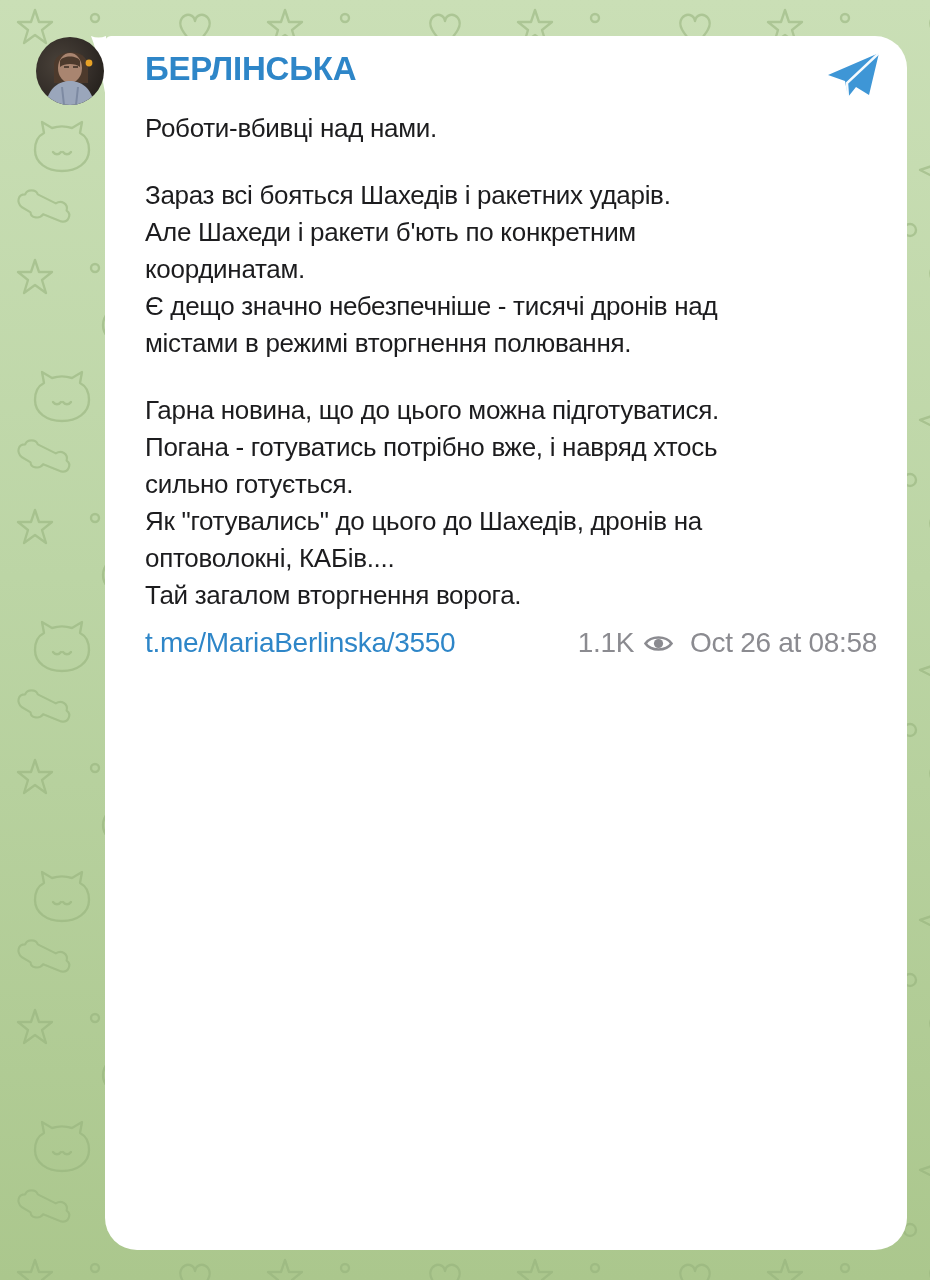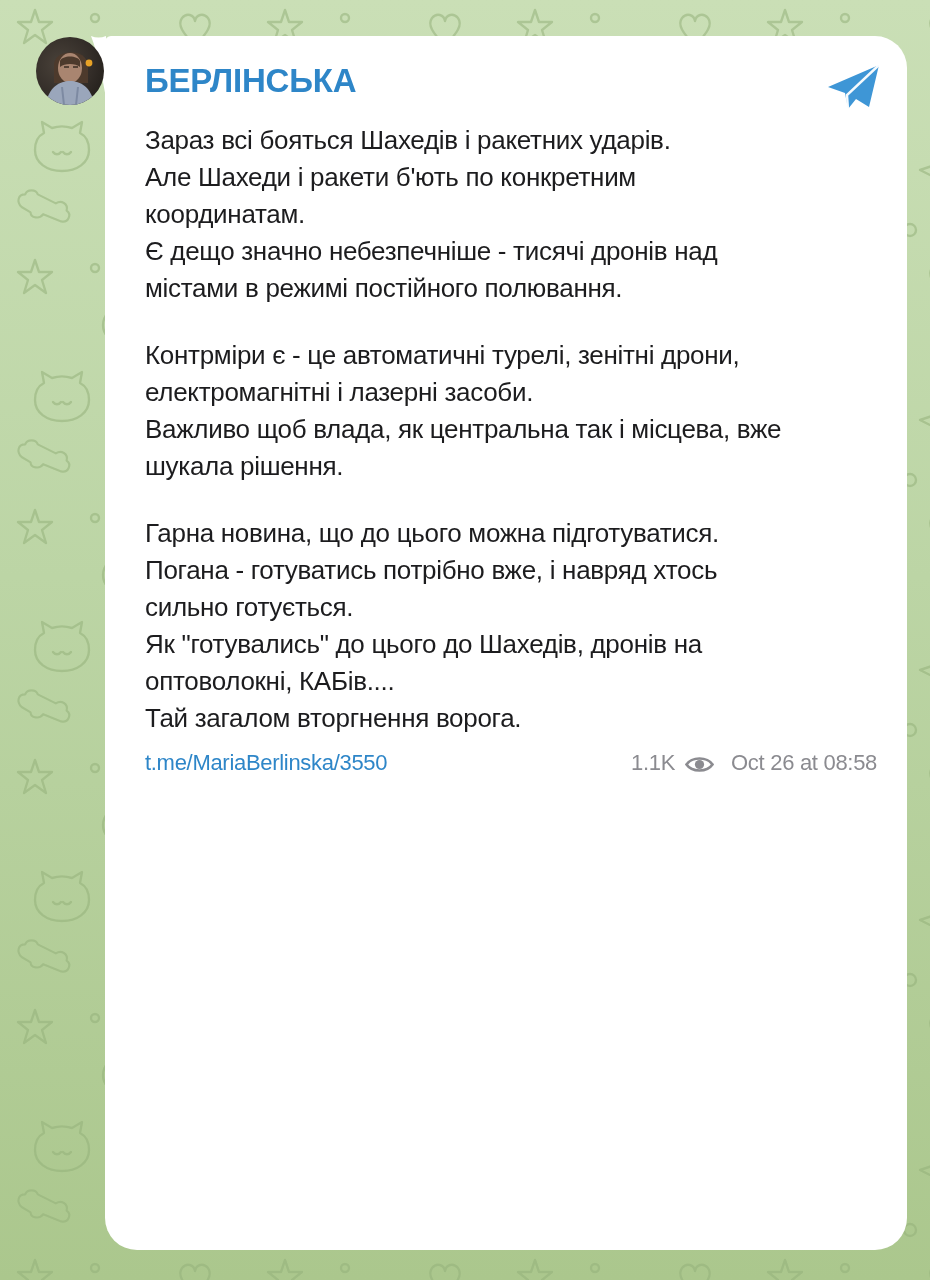--- a/index.html
+++ b/index.html
@@ -9,42 +9,42 @@
     background:linear-gradient(180deg,#cadfb6 0%,#bcd5a5 45%,#abc78d 100%);
   }
   .bg-doodles{position:absolute;inset:0;z-index:0;}
   .avatar{
     position:absolute;left:36px;top:37px;width:68px;height:68px;border-radius:50%;
     overflow:hidden;z-index:2;
   }
   .bubble{
     position:absolute;left:105px;top:36px;width:802px;height:1214px;
     background:var(--bubble,#ffffff);border-radius:6px 32px 32px 32px;
-    box-sizing:border-box;padding:24px 30px 14px 40px;z-index:1;
+    box-sizing:border-box;padding:12px 30px 14px 40px;z-index:1;
   }
   .bubble-tail{position:absolute;left:-14px;top:0;width:15px;height:62px;}
   .channel-row{display:flex;justify-content:space-between;align-items:flex-start;}
   .channel-name{
     color:var(--accent,#2e86c8);font-size:33px;font-weight:bold;
     line-height:42px;letter-spacing:-0.2px;
   }
   .plane-icon{margin-top:2px;margin-right:-4px;}
   .msg{margin-top:10px;}
   .msg p{
     margin:0;white-space:pre-line;
     font-size:26px;line-height:37px;letter-spacing:-0.3px;color:#1c1c1e;
   }
   .msg p + p{margin-top:30px;}
   .footer{
     display:flex;justify-content:space-between;align-items:center;margin-top:13px;
-    font-size:22px;letter-spacing:-0.3px;
+    font-size:28px;letter-spacing:-0.3px;
   }
   .post-link{color:var(--accent,#2e86c8);text-decoration:none;}
   .meta{display:flex;align-items:center;gap:16px;color:var(--gray,#8b8b90);}
-  .views{display:flex;align-items:flex-end;gap:9px;}
+  .views{display:flex;align-items:center;gap:9px;}
 </style>
 </head>
 <body>
 
 <svg class="bg-doodles" width="930" height="1280" xmlns="http://www.w3.org/2000/svg">
   <defs>
     <pattern id="doodles" patternUnits="userSpaceOnUse" width="250" height="250">
       <g fill="none" stroke="#94b179" stroke-width="2.4" opacity="0.55" stroke-linecap="round" stroke-linejoin="round">
 
         <path d="M195 28 C183 15 177 7 182 0 C187 -6 194 -3 195 3 C196 -3 203 -6 208 0 C213 7 207 15 195 28 Z" transform="translate(0,18)"></path>
@@ -104,29 +104,26 @@
 
   <div class="channel-row">
     <div class="channel-name">БЕРЛІНСЬКА</div>
     <svg class="plane-icon" width="56" height="50" xmlns="http://www.w3.org/2000/svg">
       <path d="M54 3 L3 25 L20 31 L23 47 L31 37 L44 45 Z" fill="#3e96d6"></path>
       <path d="M54 3 L22 33 L23 47" fill="none" stroke="#ffffff" stroke-width="2.4" opacity="0.95"></path>
     </svg>
   </div>
 
   <div class="msg">
+    <p>Роботи-вбивці над нами.</p>
     <p>Зараз всі бояться Шахедів і ракетних ударів.
 Але Шахеди і ракети б'ють по конкретним
 координатам.
 Є дещо значно небезпечніше - тисячі дронів над
-містами в режимі постійного полювання.</p>
-    <p>Контрміри є - це автоматичні турелі, зенітні дрони,
-електромагнітні і лазерні засоби.
-Важливо щоб влада, як центральна так і місцева, вже
-шукала рішення.</p>
+містами в режимі вторгнення полювання.</p>
     <p>Гарна новина, що до цього можна підготуватися.
 Погана - готуватись потрібно вже, і навряд хтось
 сильно готується.
 Як "готувались" до цього до Шахедів, дронів на
 оптоволокні, КАБів....
 Тай загалом вторгнення ворога.</p>
   </div>
 
   <div class="footer">
     <a href="#" class="post-link">t.me/MariaBerlinska/3550</a>

